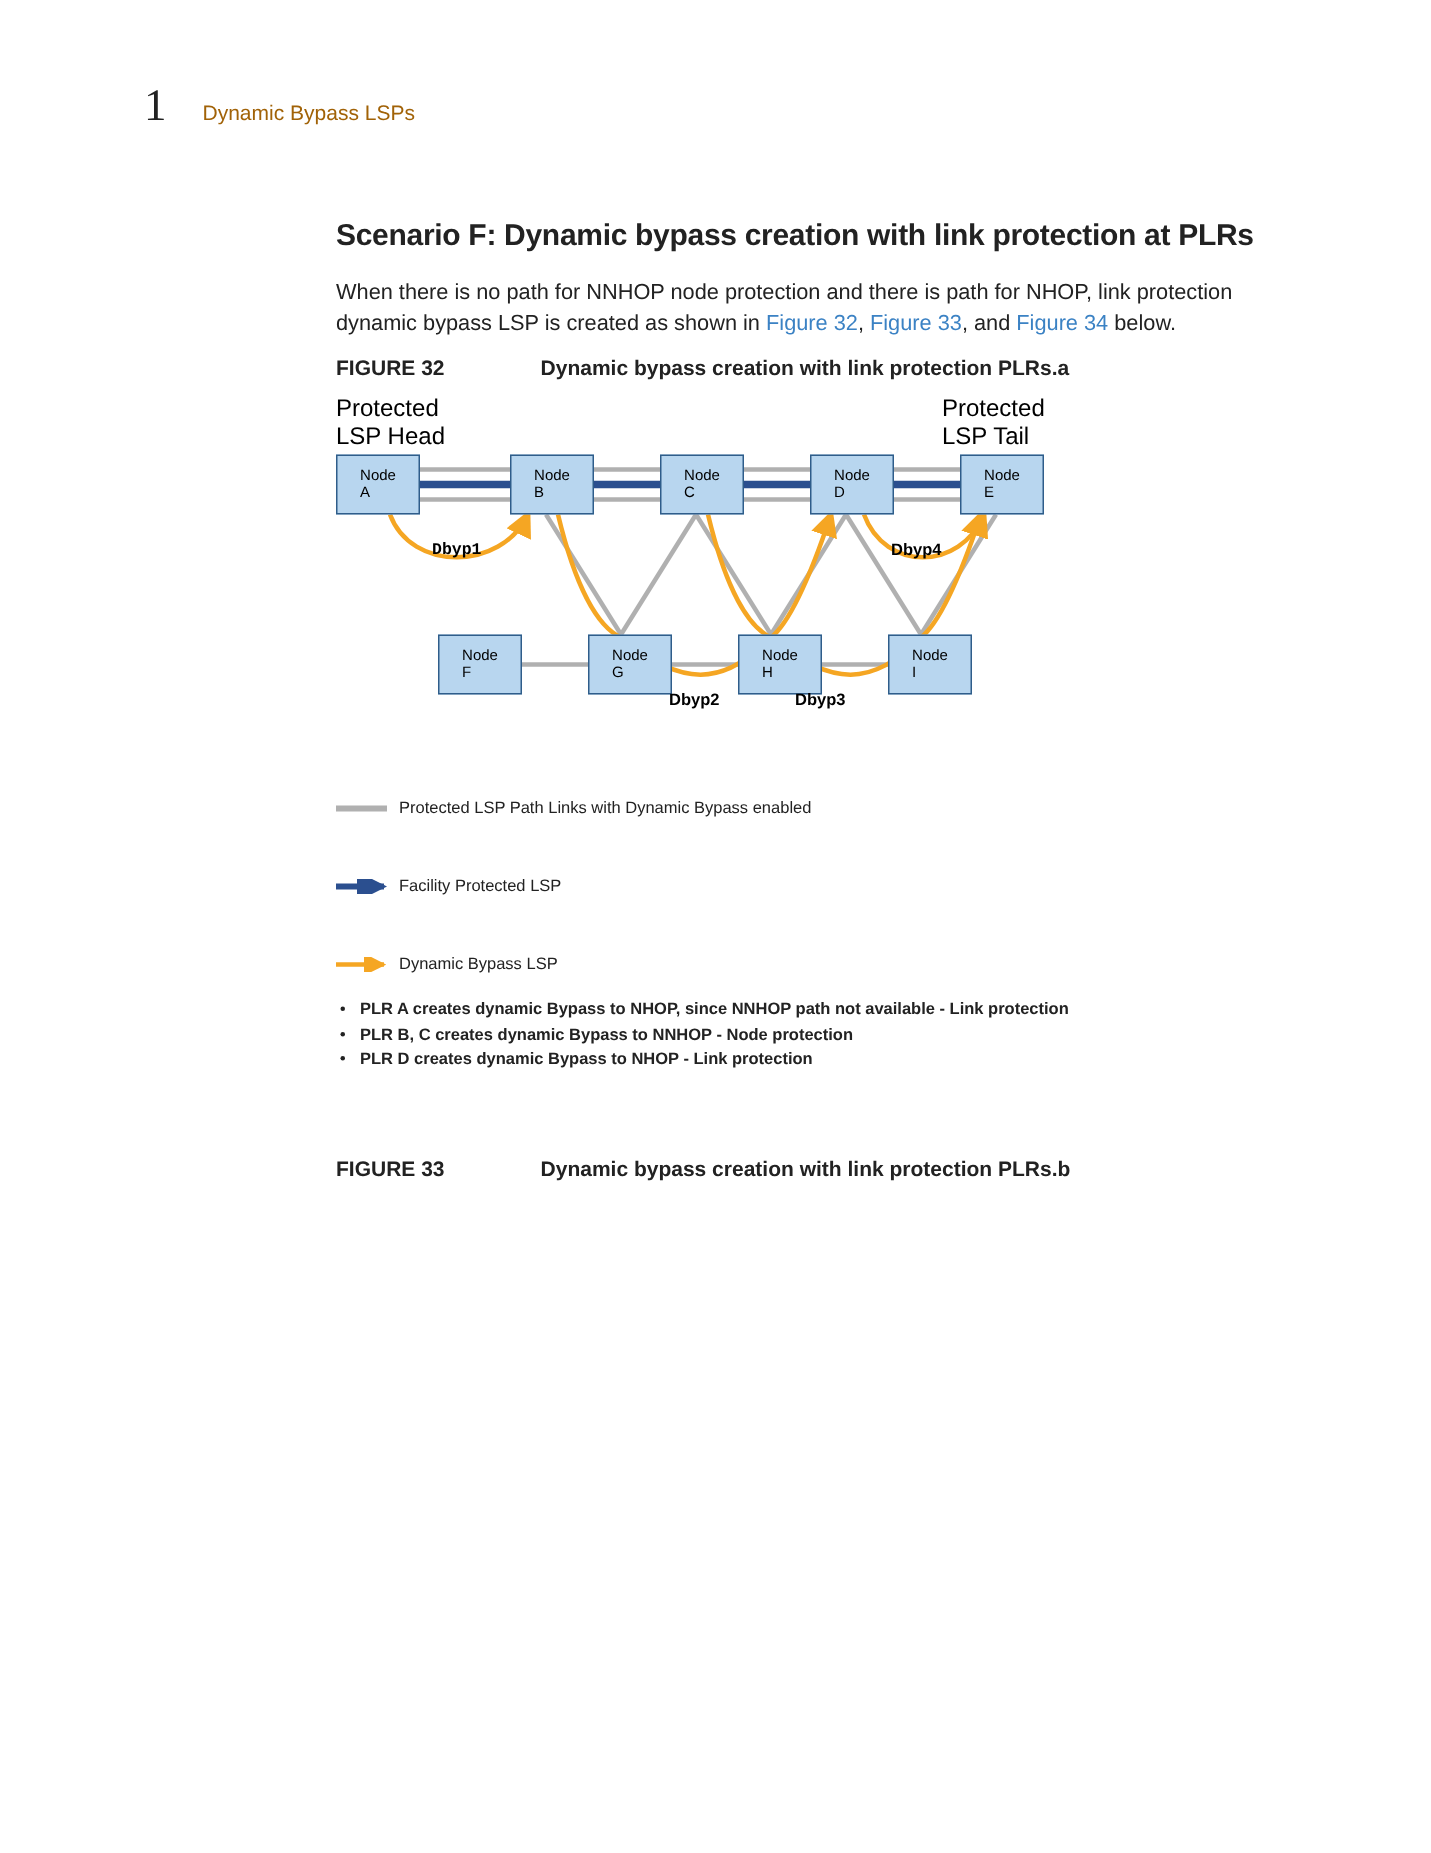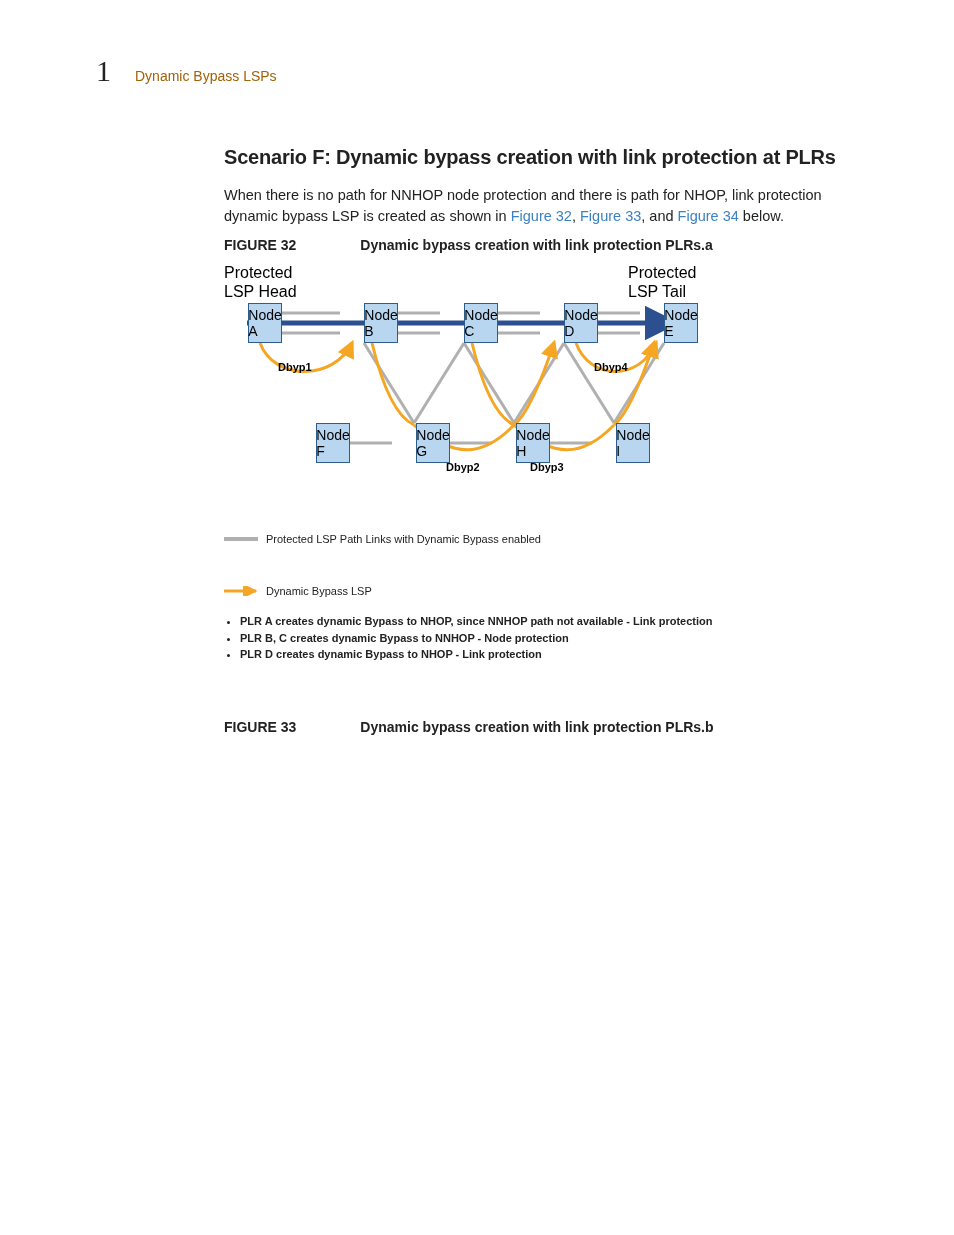--- a/index.html
+++ b/index.html
@@ -69,33 +69,32 @@
   }
   .top-label {
     position: absolute;
     font-size: 16px;
     line-height: 1.2;
     color: #000;
     text-align: left;
   }
   .node {
     position: absolute;
-    width: 34px;
+    width: 56px;
     height: 40px;
     background: #b8d6ef;
     border: 1px solid #2f5d8a;
     box-sizing: border-box;
     display: flex;
     flex-direction: column;
     justify-content: center;
     align-items: center;
-    font-size: 14px;
+    font-size: 10px;
     line-height: 1.15;
     color: #000;
-    margin-left: 24px;
   }
   .dbyp-label {
     position: absolute;
     font-size: 11px;
     font-weight: bold;
     color: #000;
   }
   svg.net {
     position: absolute;
     top: 0;
@@ -230,30 +229,41 @@
 
       <div class="node" style="left:68px;top:160px;white-space:pre;">Node
 F</div>
       <div class="node" style="left:168px;top:160px;white-space:pre;">Node
 G</div>
       <div class="node" style="left:268px;top:160px;white-space:pre;">Node
 H</div>
       <div class="node" style="left:368px;top:160px;white-space:pre;">Node
 I</div>
 
-      <div class="dbyp-label" style="left:54px;top:98px;">Dbyp1</div>
+      <div class="dbyp-label" style="left:64px;top:98px;font-family:Liberation Mono, monospace;">Dbyp1</div>
       <div class="dbyp-label" style="left:222px;top:198px;">Dbyp2</div>
       <div class="dbyp-label" style="left:306px;top:198px;text-align:right;">Dbyp3</div>
       <div class="dbyp-label" style="left:370px;top:98px;">Dbyp4</div>
     </div>
 
     <div class="legend">
       <div class="legend-row">
         <div class="lg-line lg-gray"></div>
         <span>Protected LSP Path Links with Dynamic Bypass enabled</span>
+      </div>
+      <div class="legend-row">
+        <svg width="34" height="10">
+          <defs>
+            <marker id="arrBlue2" viewBox="0 0 10 10" refX="9" refY="5" markerWidth="5" markerHeight="5" orient="auto">
+              <path d="M0,0 L10,5 L0,10 z" fill="#2b4f8f"></path>
+            </marker>
+          </defs>
+          <line x1="0" y1="5" x2="32" y2="5" stroke="#2b4f8f" stroke-width="4" marker-end="url(#arrBlue2)"></line>
+        </svg>
+        <span>Facility Protected LSP</span>
       </div>
       <div class="legend-row">
         <svg width="34" height="10">
           <defs>
             <marker id="arrOr2" viewBox="0 0 10 10" refX="9" refY="5" markerWidth="5" markerHeight="5" orient="auto">
               <path d="M0,0 L10,5 L0,10 z" fill="#f5a623"></path>
             </marker>
           </defs>
           <line x1="0" y1="5" x2="32" y2="5" stroke="#f5a623" stroke-width="3" marker-end="url(#arrOr2)"></line>
         </svg>

